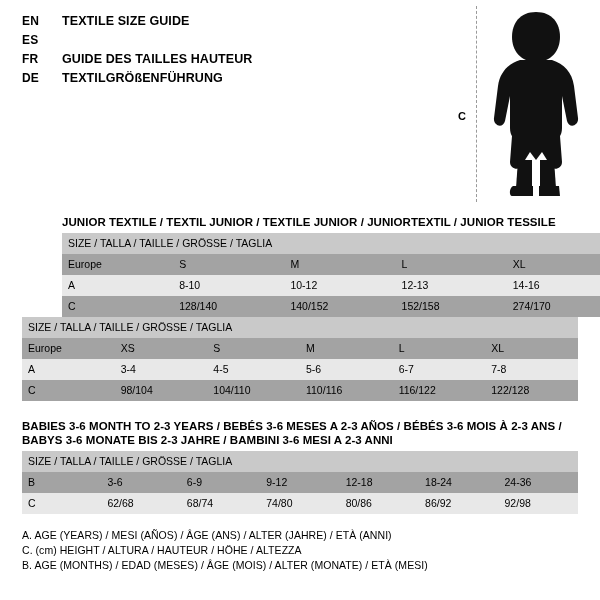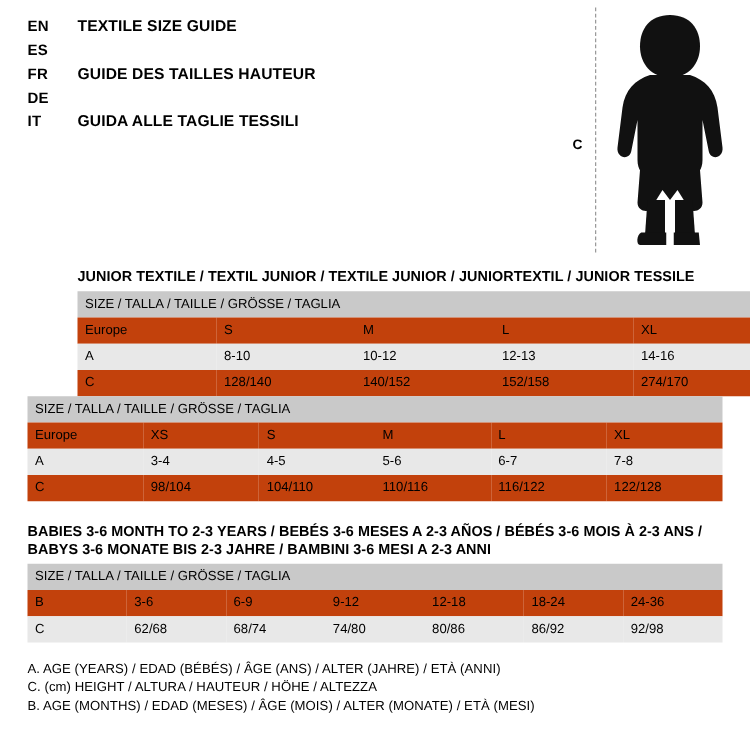--- a/index.html
+++ b/index.html
@@ -100,21 +100,21 @@
   }
   tr.head-row td {
     background: #c9c9c9;
     font-size: 10.5px;
     font-weight: normal;
   }
   tr.alt-row td {
     background: #e8e8e8;
   }
   tr.plain-row td {
-    background: #c2410c;
+    background: #a3a3a3;
   }
   td.rowlabel {
     width: 86px;
   }
 
   
   .legend {
     position: absolute;
     left: 22px;
     top: 528px;
@@ -138,24 +138,21 @@
     </div>
     <div class="header-row">
       <span class="lang-code">ES</span>
     </div>
     <div class="header-row">
       <span class="lang-code">FR</span>
       <span class="lang-title">GUIDE DES TAILLES HAUTEUR</span>
     </div>
     <div class="header-row">
       <span class="lang-code">DE</span>
-    </div>
-    <div class="header-row">
-      <span class="lang-code">IT</span>
-      <span class="lang-title">GUIDA ALLE TAGLIE TESSILI</span>
+      <span class="lang-title">TEXTILGRÖßENFÜHRUNG</span>
     </div>
   </div>
 
   <div class="figure-area">
     <div class="dash-line"></div>
     <div class="c-label">C</div>
     <svg class="silhouette" width="100" height="190" viewBox="0 0 100 190">
 
       <path d="M50 2 C34 2 26 13 26 27 C26 41 35 52 50 52 C65 52 74 41 74 27 C74 13 66 2 50 2 Z" fill="#111111"></path>
 
@@ -260,18 +257,18 @@
         <td>74/80</td>
         <td>80/86</td>
         <td>86/92</td>
         <td>92/98</td>
       </tr>
     </tbody>
       </table>
   </div>
 
   <div class="legend">
-    <div>A. AGE (YEARS) / EDAD (BÉBÉS) / ÂGE (ANS) / ALTER (JAHRE) / ETÀ (ANNI)</div>
+    <div>A. AGE (YEARS) / MESI (AÑOS) / ÂGE (ANS) / ALTER (JAHRE) / ETÀ (ANNI)</div>
     <div>C. (cm) HEIGHT / ALTURA / HAUTEUR / HÖHE / ALTEZZA</div>
     <div>B. AGE (MONTHS) / EDAD (MESES) / ÂGE (MOIS) / ALTER (MONATE) / ETÀ (MESI)</div>
   </div>
 
 </div>
 
 </body></html>

